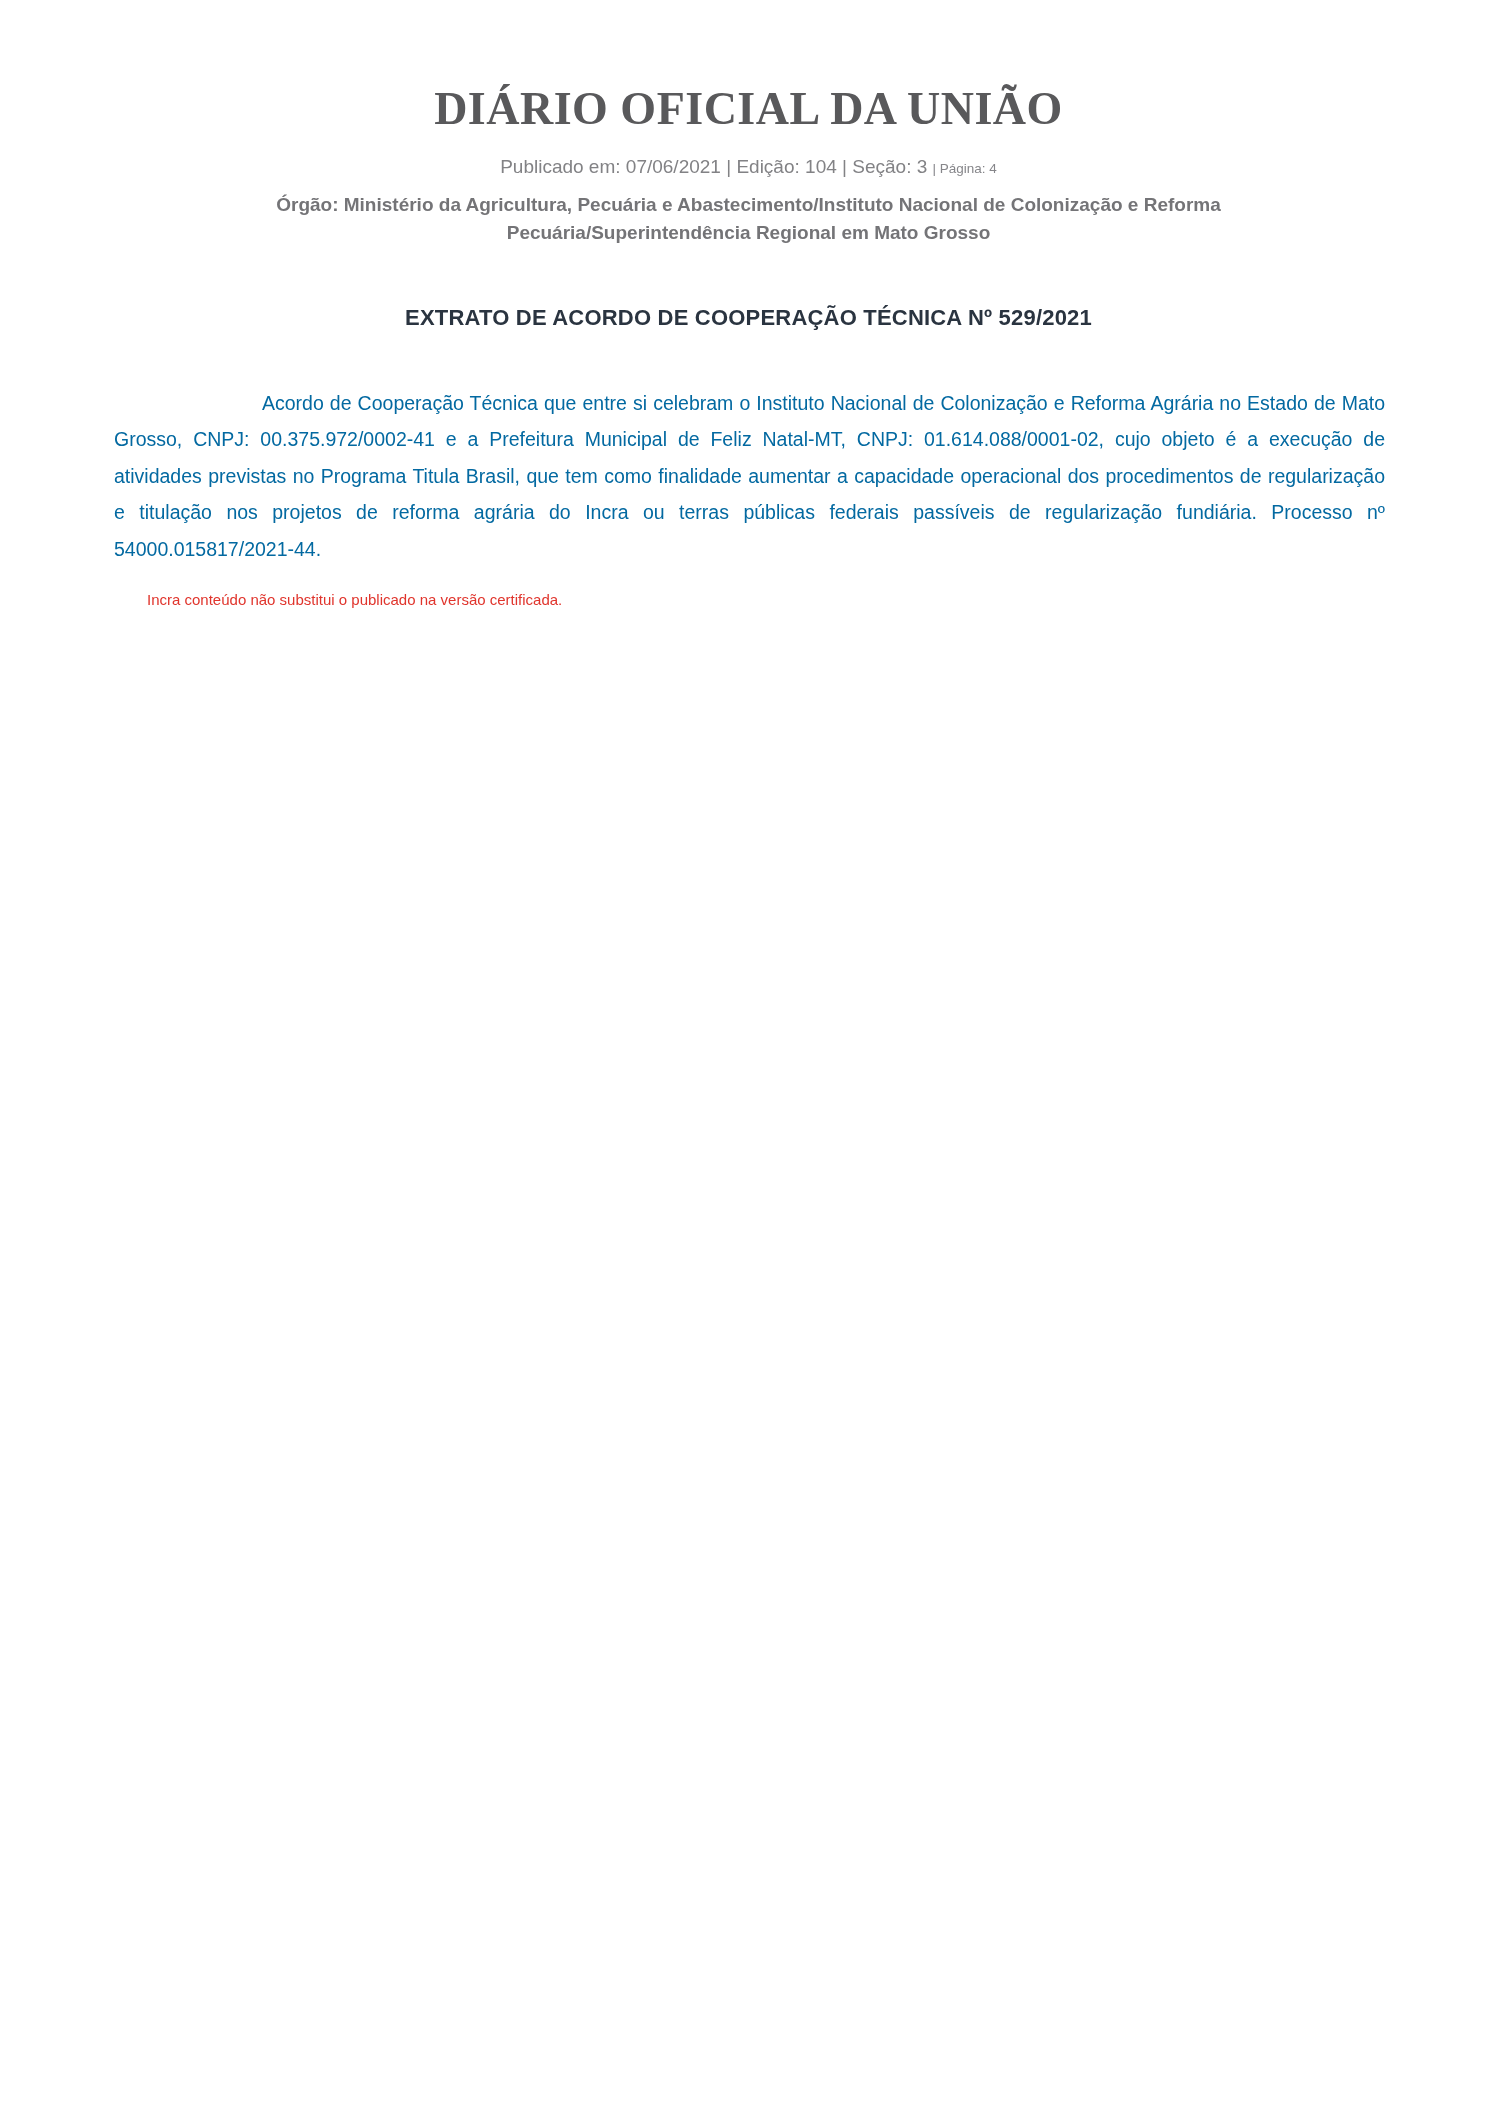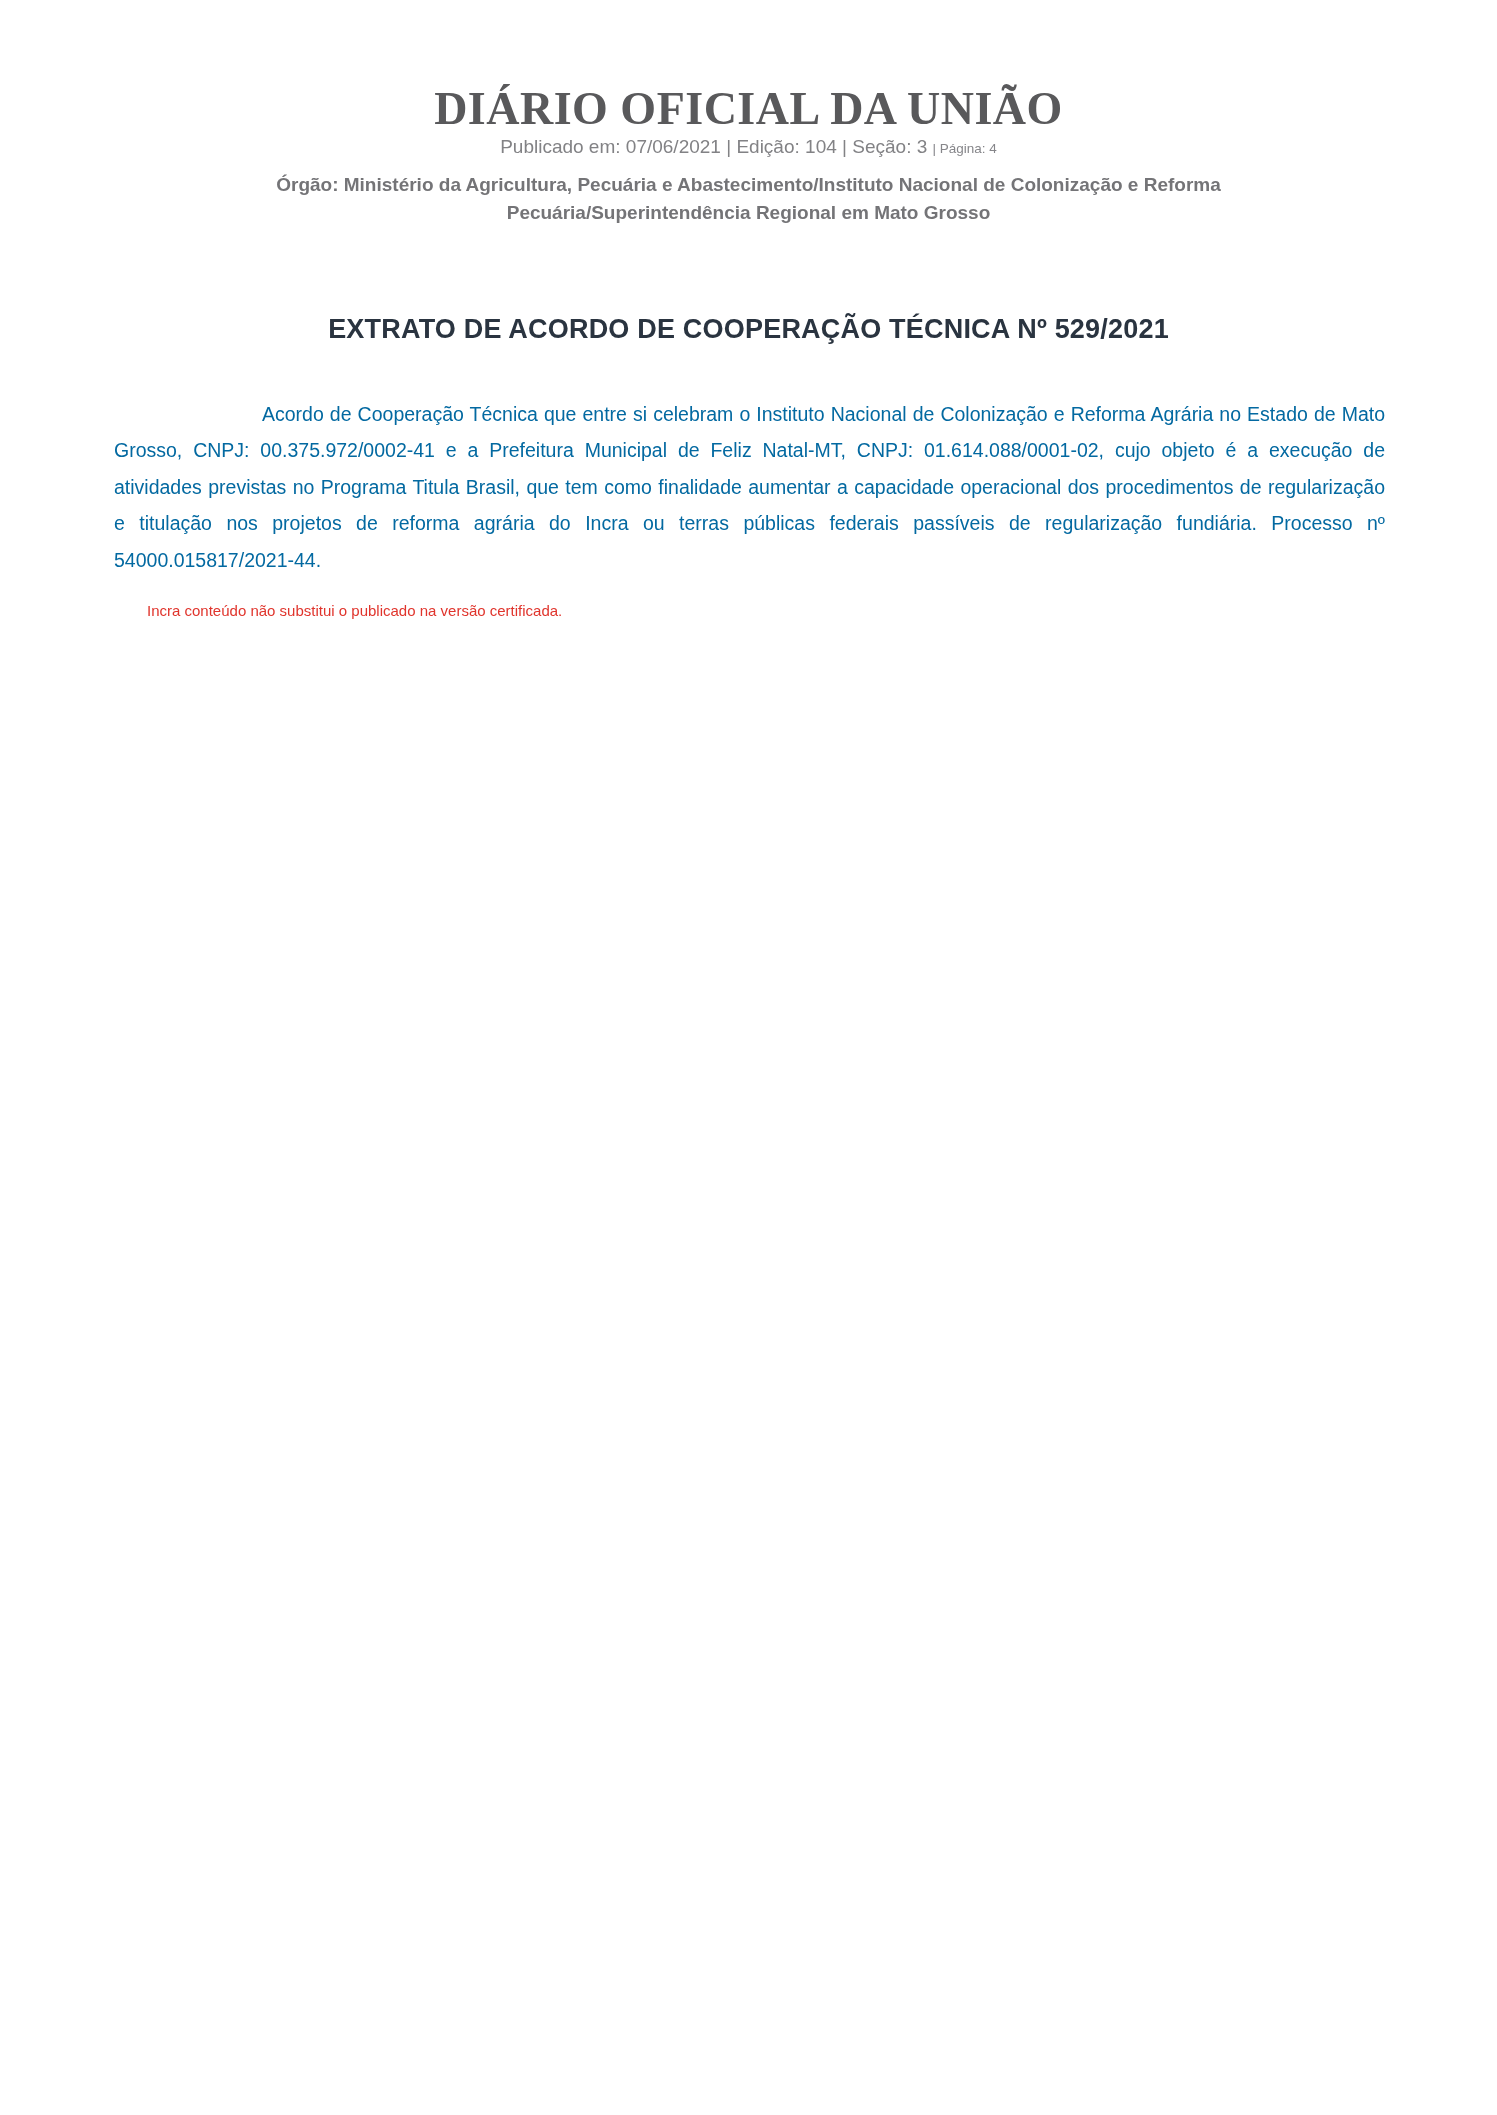--- a/index.html
+++ b/index.html
@@ -33,21 +33,21 @@
     padding-top: 84px;
     font-family: "Liberation Serif", "DejaVu Serif", serif;
     font-size: 46px;
     font-weight: 700;
     letter-spacing: 0.5px;
     color: #59595b;
     line-height: 1.1;
   }
 
   .publication-line {
-    margin-top: 0;
+    margin-top: 20px;
     font-size: 19px;
     font-weight: 400;
     color: #828285;
     line-height: 24px;
   }
 
   .publication-line .page-indicator {
     font-size: 13.5px;
     color: #86868a;
   }
@@ -56,23 +56,23 @@
     margin: 10px auto 0 auto;
     max-width: 1020px;
     font-size: 19px;
     font-weight: 700;
     color: #747477;
     line-height: 28.5px;
   }
 
   
   .article-heading {
-    margin-top: 88px;
+    margin-top: 57px;
     text-align: center;
-    font-size: 27px;
+    font-size: 22px;
     font-weight: 700;
     letter-spacing: 0.2px;
     color: #2a3440;
     line-height: 26px;
   }
 
   .article-body {
     margin: 54px 112px 0 114px;
     text-align: justify;
     text-indent: 148px;

